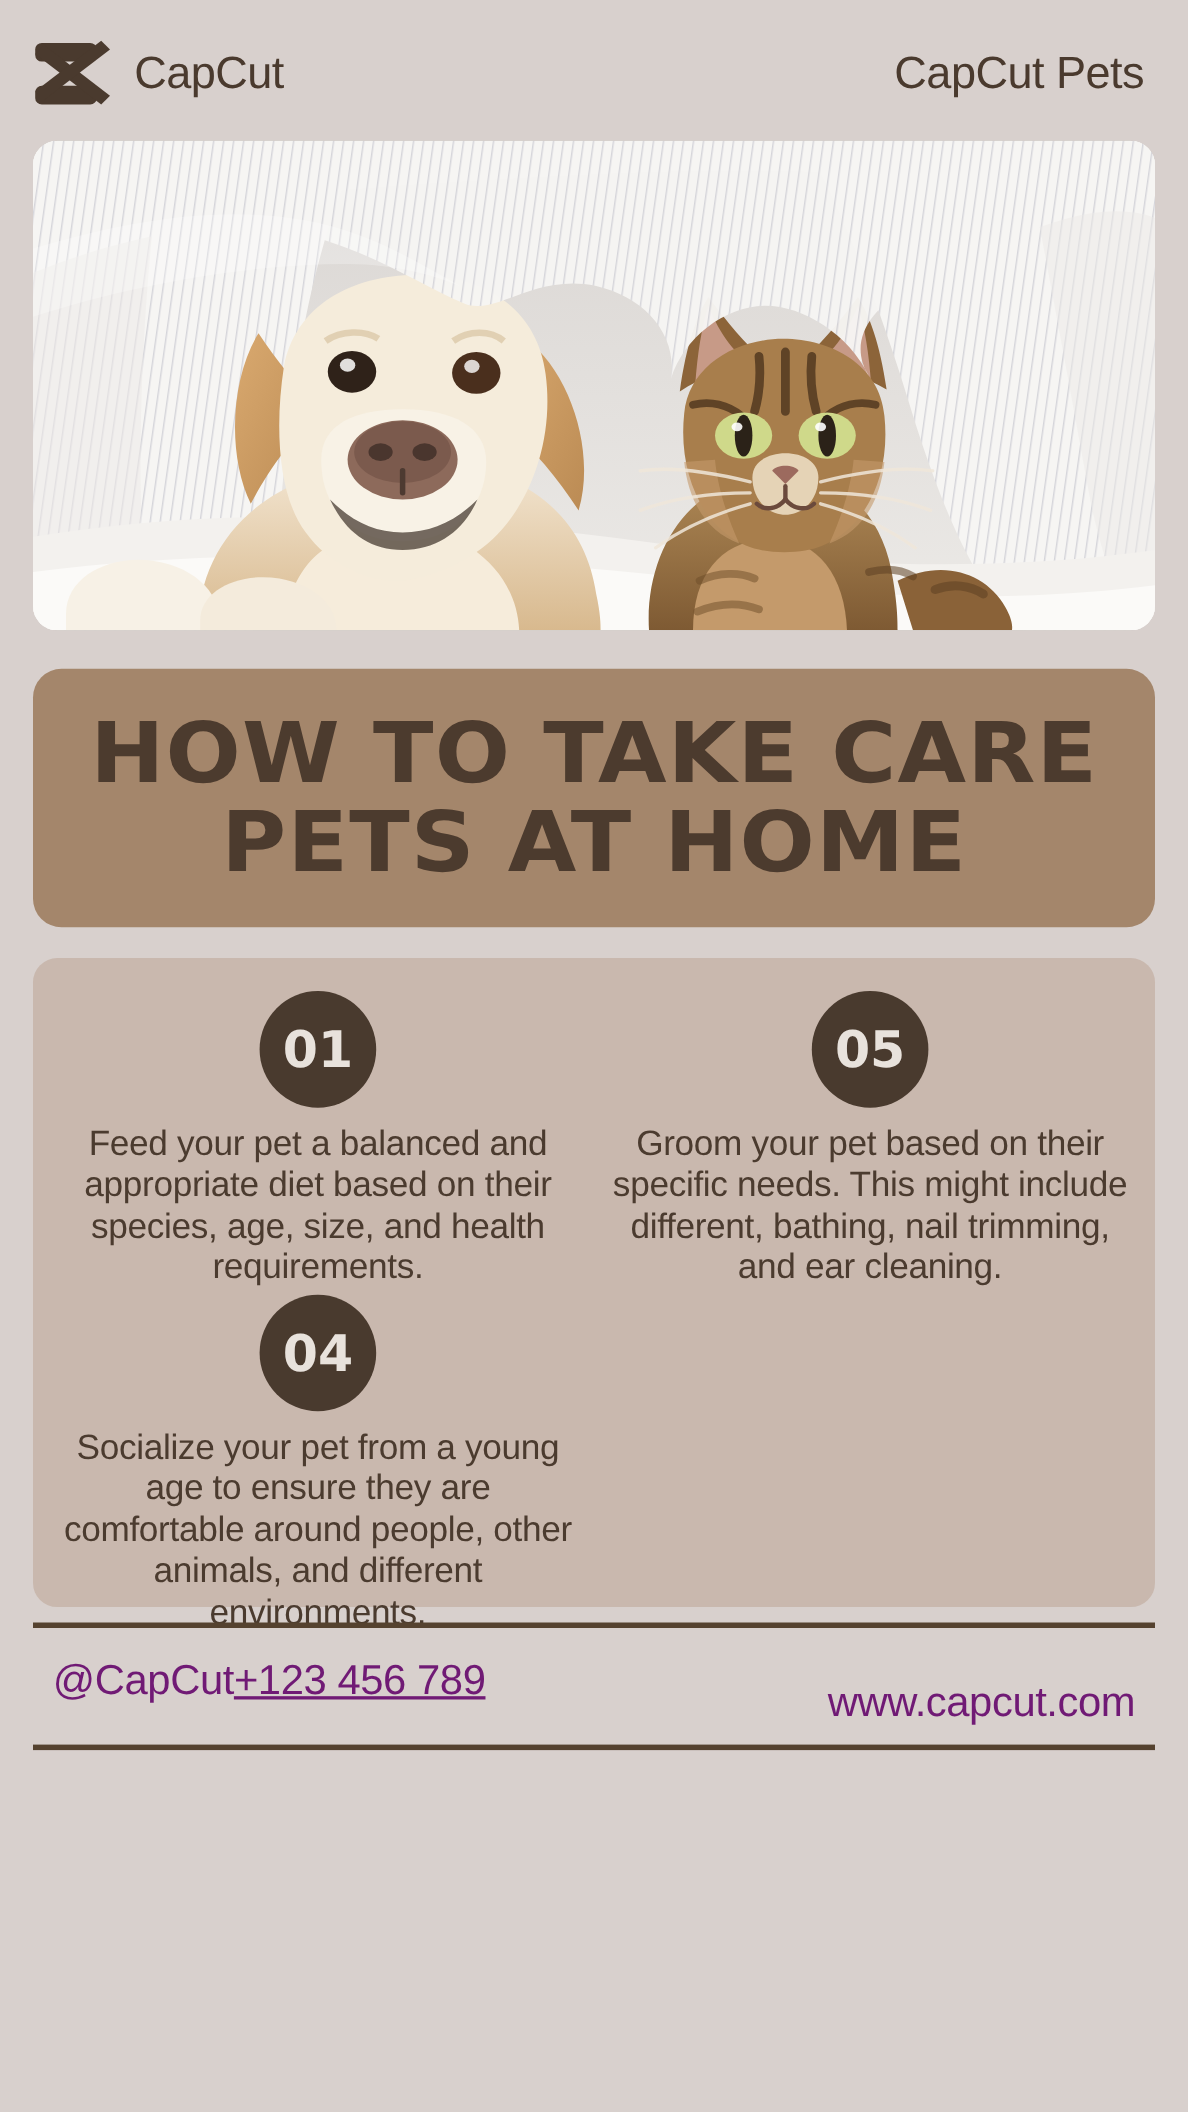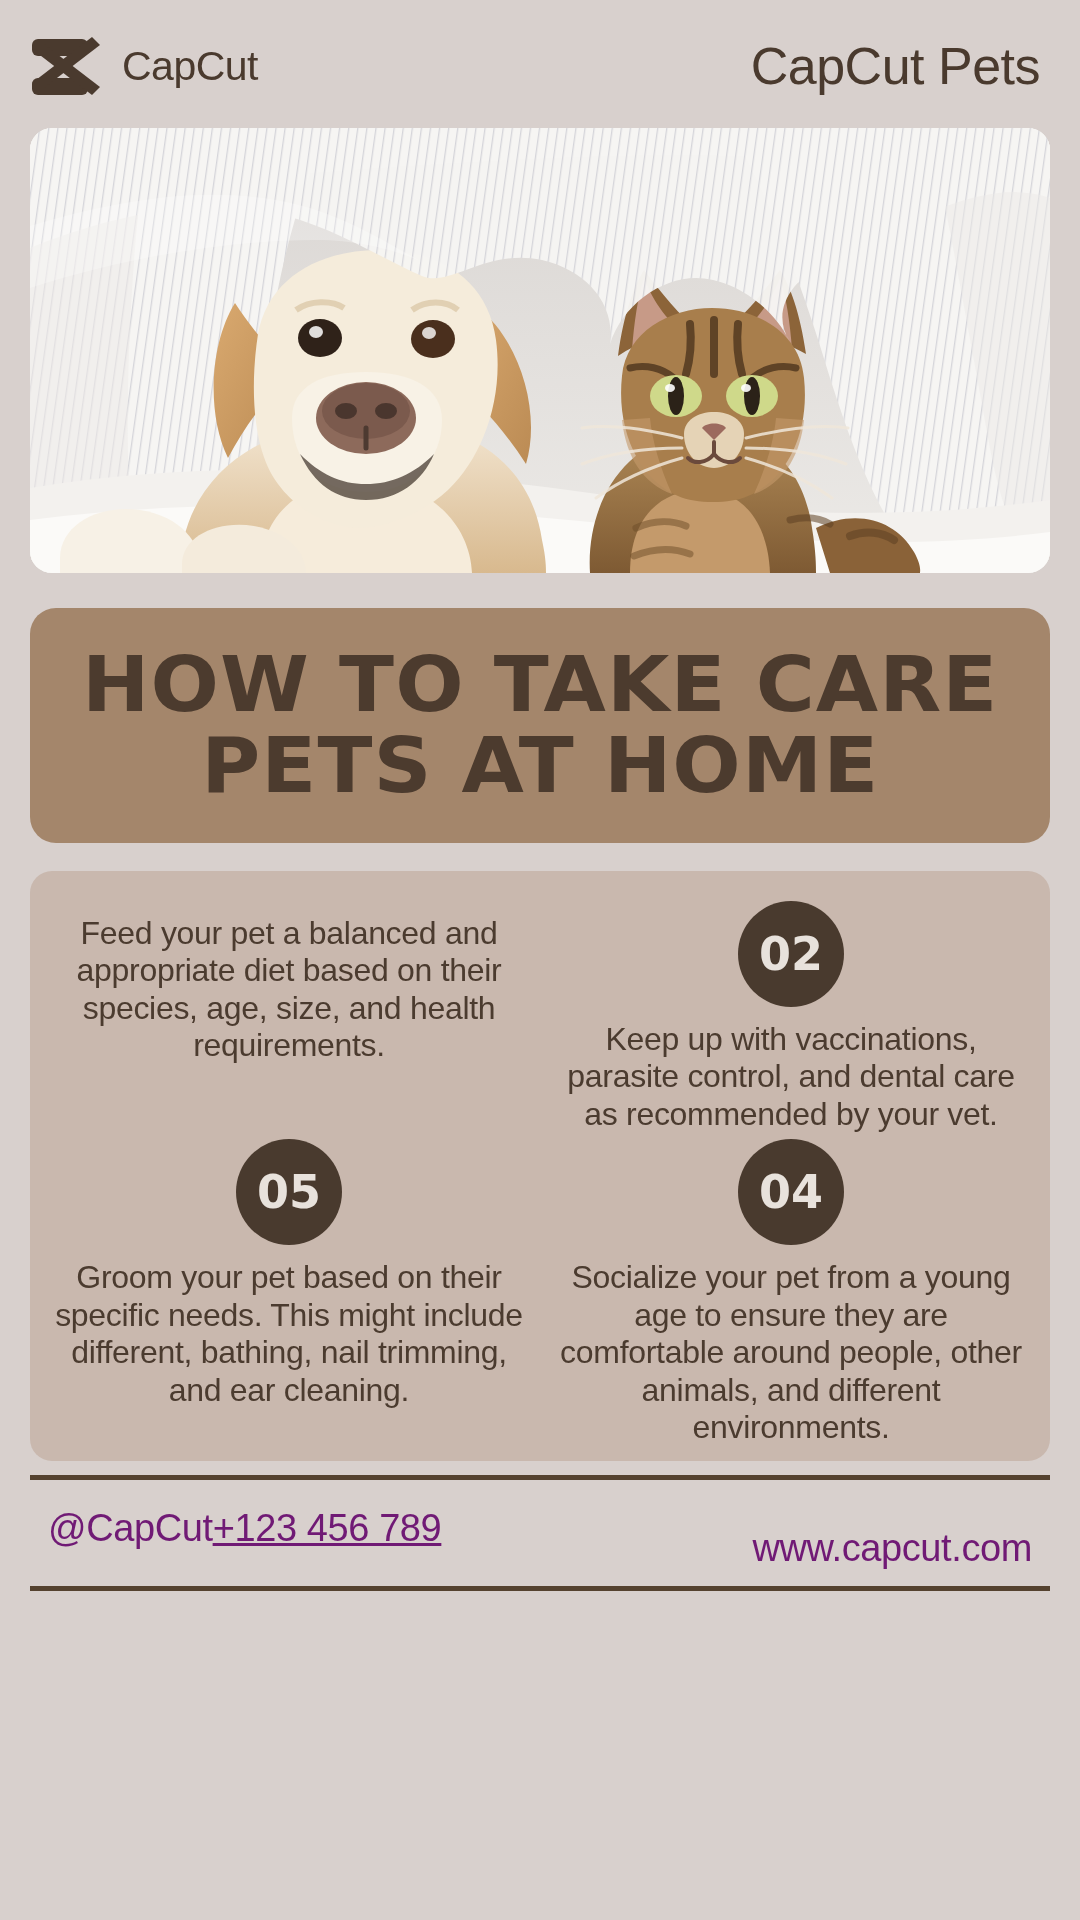--- a/index.html
+++ b/index.html
@@ -43,21 +43,21 @@
     height: 62px;
     display: block;
   }
   .brand-name {
     font-size: 41px;
     color: #4a3a2e;
     letter-spacing: -0.5px;
     font-weight: 400;
   }
   .header-right {
-    font-size: 52px;
+    font-size: 41px;
     color: #4a3a2e;
     letter-spacing: -0.5px;
     font-weight: 400;
   }
 
   
   .hero {
     margin: 8px 30px 0 30px;
     height: 445px;
     flex: 0 0 445px;
@@ -335,27 +335,24 @@
   <div class="title-banner">
     <div class="title-text">
       <div>HOW TO TAKE CARE</div>
       <div>PETS AT HOME</div>
     </div>
   </div>
 
   <div class="steps-panel">
 
     <div class="step">
+      <div class="step-badge">01</div>
       <div class="step-text">Feed your pet a balanced and appropriate diet based on their species, age, size, and health requirements.</div>
     </div>
 
-    <div class="step">
-      <div class="step-badge">02</div>
-      <div class="step-text">Keep up with vaccinations, parasite control, and dental care as recommended by your vet.</div>
-    </div>
 
     <div class="step">
       <div class="step-badge">05</div>
       <div class="step-text">Groom your pet based on their specific needs. This might include different, bathing, nail trimming, and ear cleaning.</div>
     </div>
 
     <div class="step">
       <div class="step-badge">04</div>
       <div class="step-text">Socialize your pet from a young age to ensure they are comfortable around people, other animals, and different environments.</div>
     </div>

